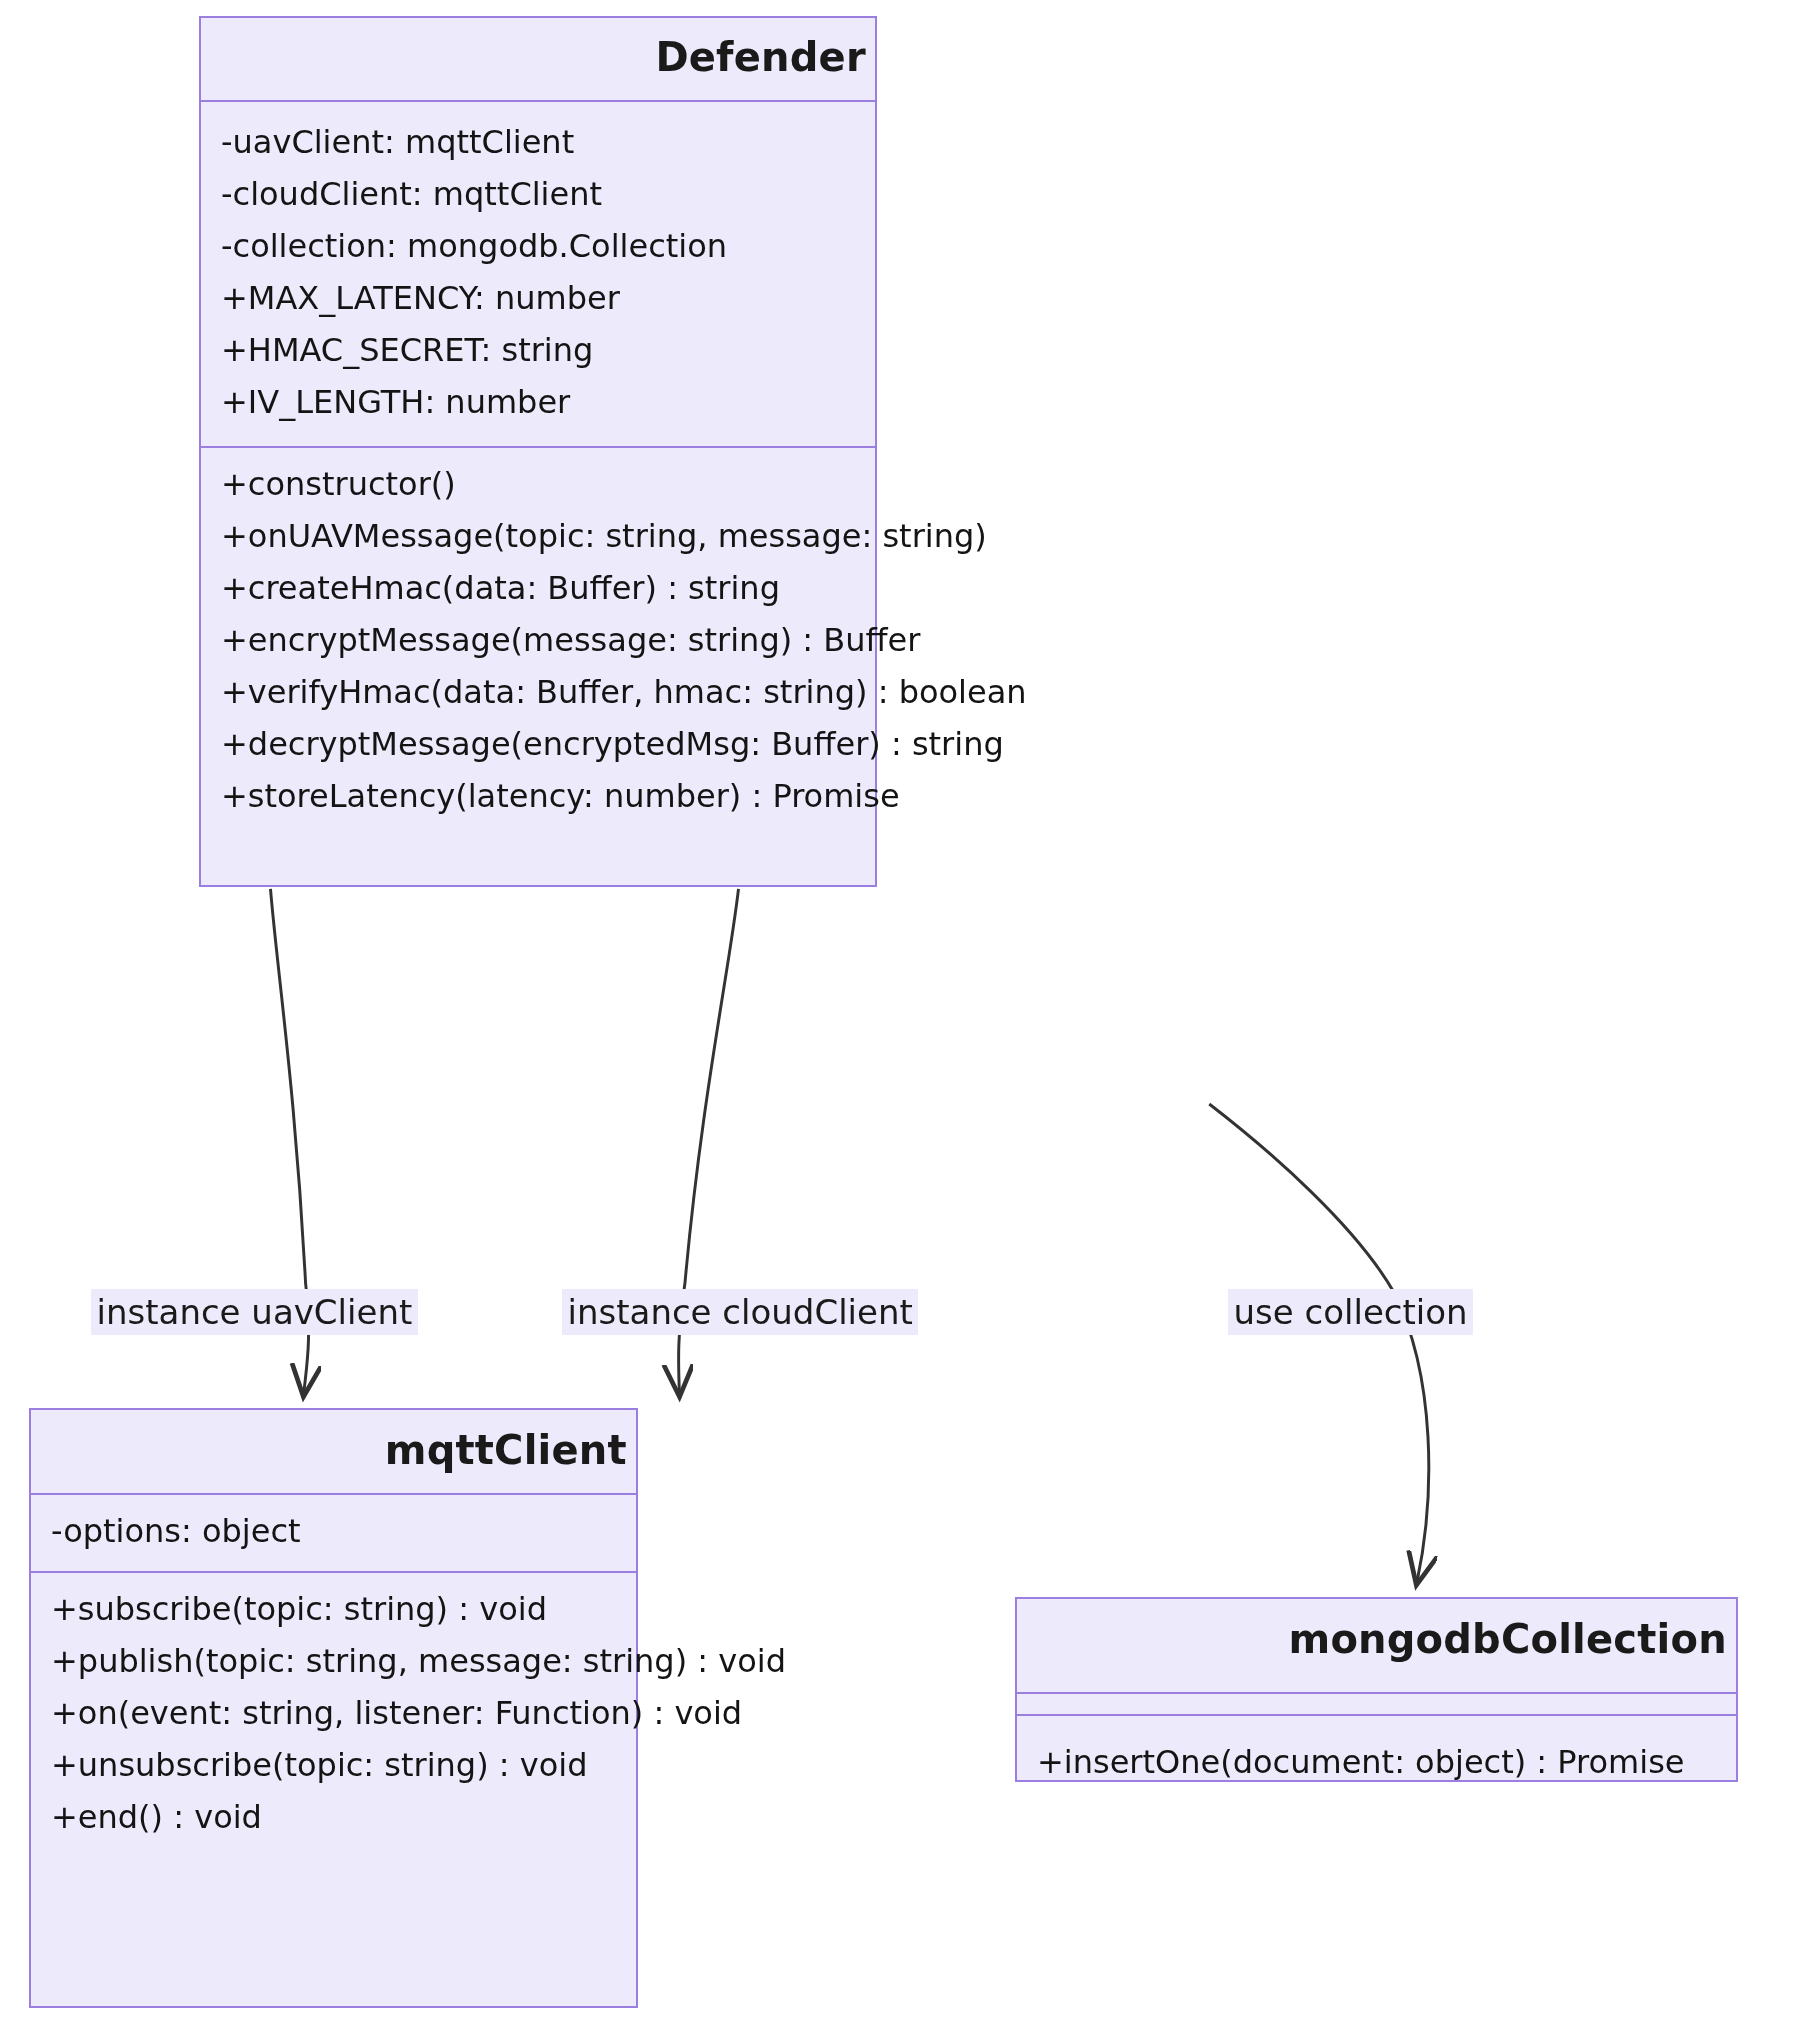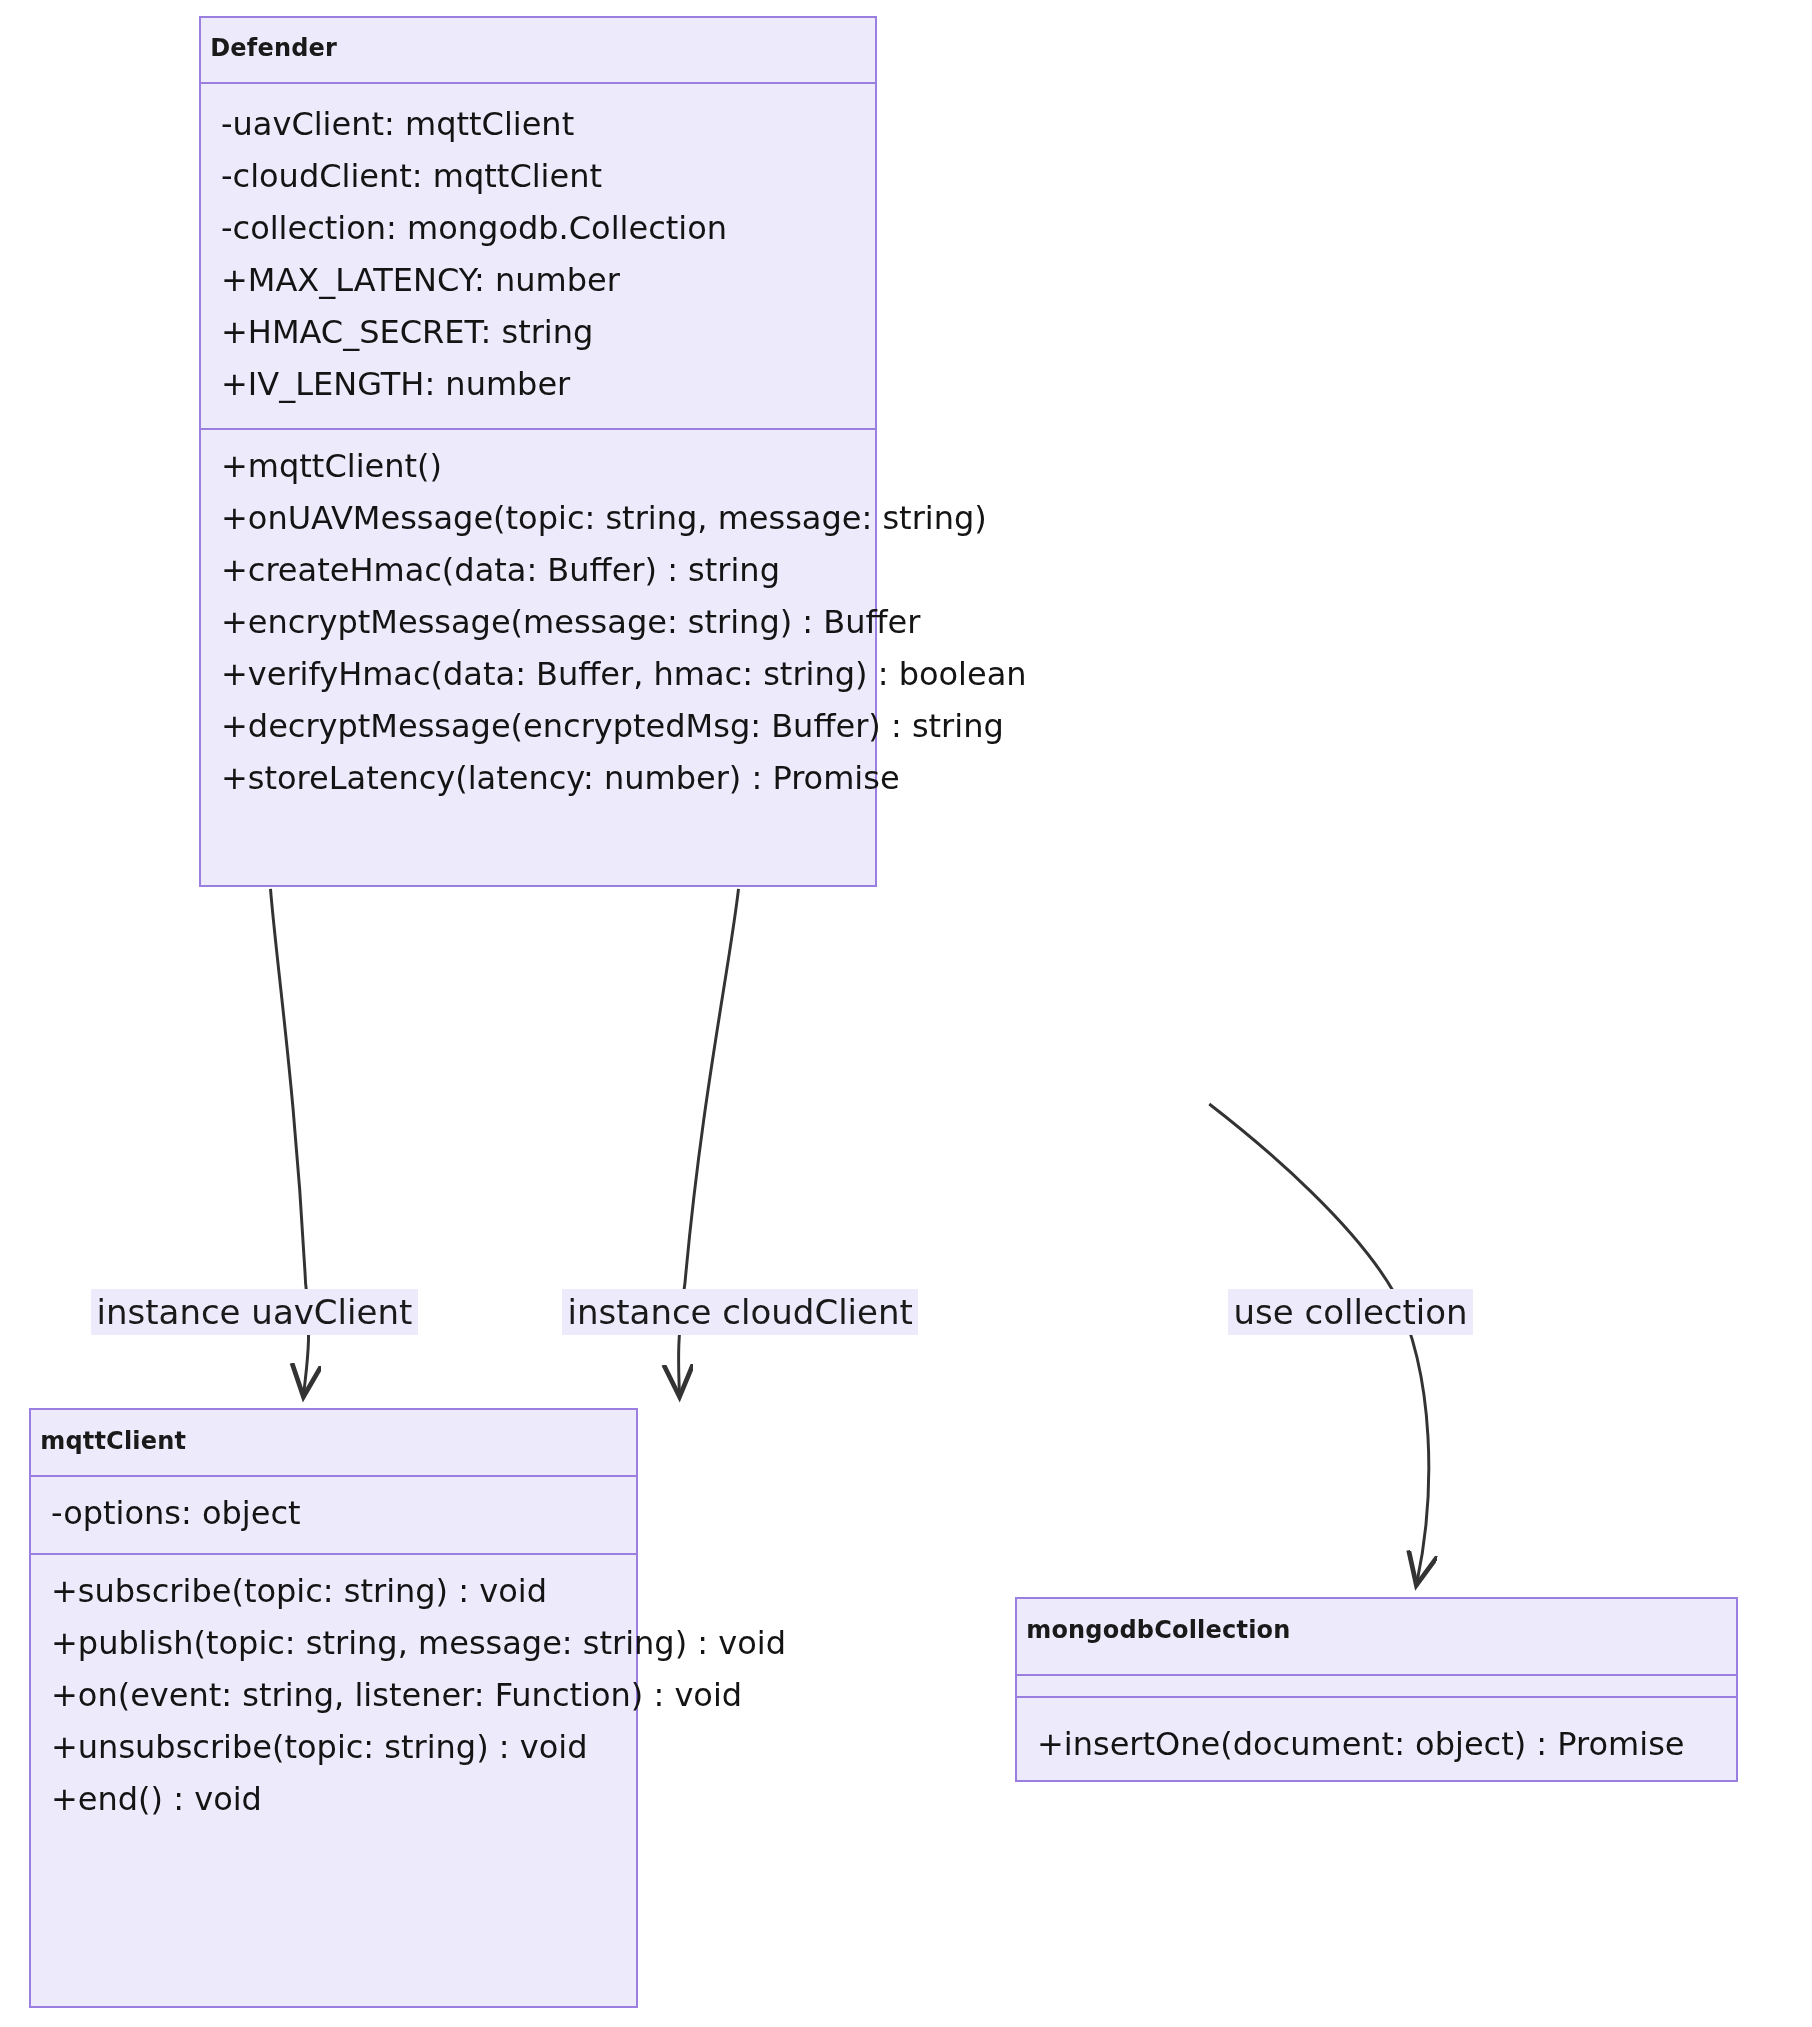--- a/index.html
+++ b/index.html
@@ -29,22 +29,22 @@
   }
   .uml-class {
     position: absolute;
     box-sizing: border-box;
     background: #ECEAFB;
     border: 2.8px solid #9A7FE0;
     display: flex;
     flex-direction: column;
   }
   .class-title {
-    text-align: left;
-    font-size: 24px;
+    text-align: right;
+    font-size: 40px;
     font-weight: bold;
     color: #1a1a1a;
     padding: 16.6px 9.2px 20px 9.2px;
     letter-spacing: 0.2px;
     border-radius: 12px;
   }
   .section-divider {
     border-top: 2.8px solid #9A7FE0;
     width: 100%;
     height: 0;
@@ -127,21 +127,21 @@
     <div class="member-list attrs-defender">
       <div class="member">-uavClient: mqttClient</div>
       <div class="member">-cloudClient: mqttClient</div>
       <div class="member">-collection: mongodb.Collection</div>
       <div class="member">+MAX_LATENCY: number</div>
       <div class="member">+HMAC_SECRET: string</div>
       <div class="member">+IV_LENGTH: number</div>
     </div>
     <div class="section-divider"></div>
     <div class="member-list">
-      <div class="member">+mqttClient()</div>
+      <div class="member">+constructor()</div>
       <div class="member">+onUAVMessage(topic: string, message: string)</div>
       <div class="member">+createHmac(data: Buffer) : string</div>
       <div class="member">+encryptMessage(message: string) : Buffer</div>
       <div class="member">+verifyHmac(data: Buffer, hmac: string) : boolean</div>
       <div class="member">+decryptMessage(encryptedMsg: Buffer) : string</div>
       <div class="member">+storeLatency(latency: number) : Promise</div>
     </div>
   </div>
 
   <div class="uml-class" id="class-mqttclient">

